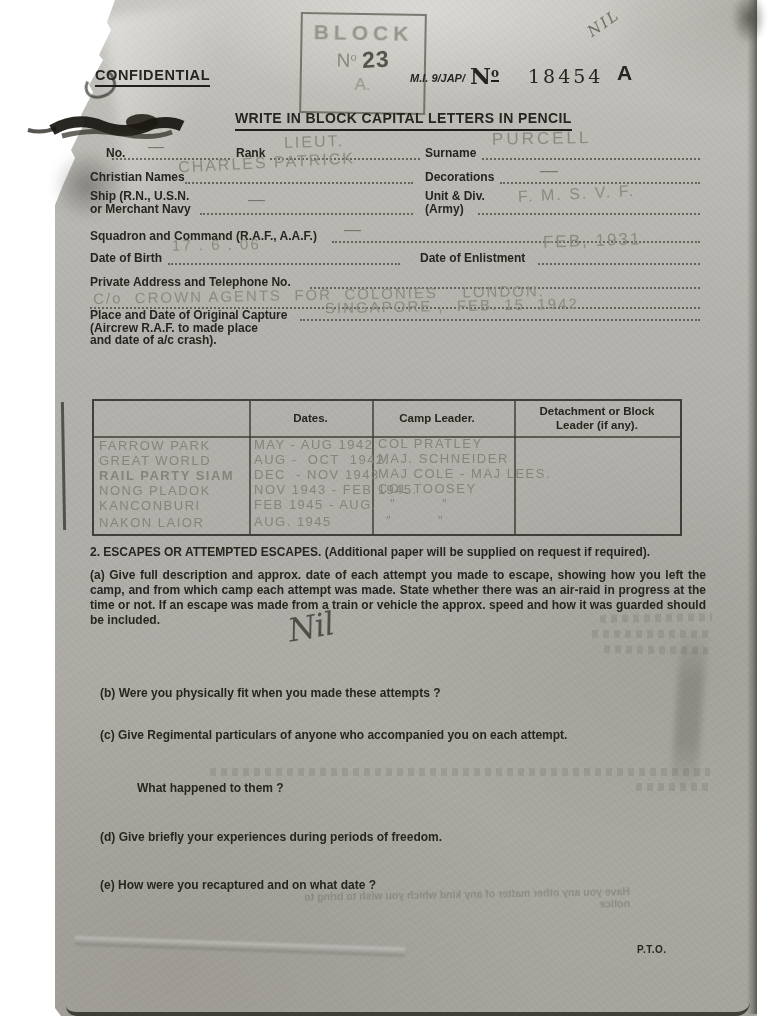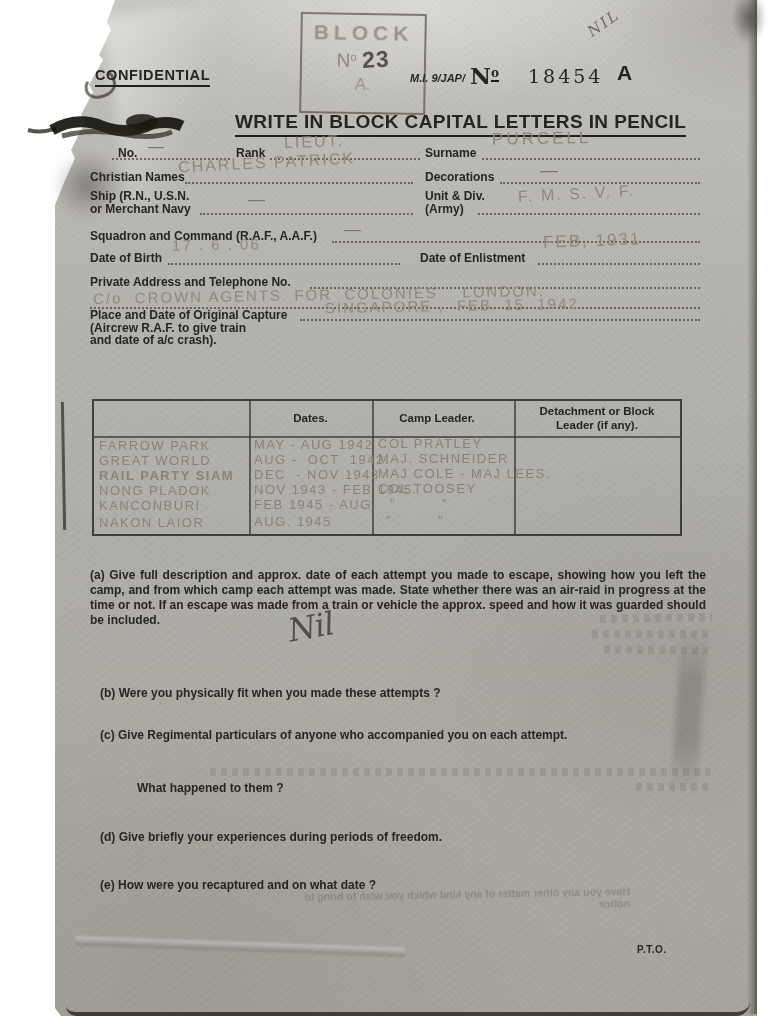--- a/index.html
+++ b/index.html
@@ -109,23 +109,23 @@
     <div class="s2"><span>N</span><span class="sup">o</span> <span class="num">23</span></div>
     <div class="s3">A.</div>
   </div>
 
   <div class="lab" style="left:410px;top:72px;font-size:11px;font-style:italic;">M.I. 9/JAP/</div>
   <div class="lab serif" style="left:470px;top:62px;font-size:23px;"><span>N</span><span class="no-small">o</span></div>
   <div class="lab serif" style="left:528px;top:65px;font-size:19px;letter-spacing:3px;font-weight:normal;">18454</div>
   <div class="lab" style="left:617px;top:60px;font-size:21px;">A</div>
   <div class="hw-cursive" style="left:586px;top:14px;font-size:15px;letter-spacing:2px;transform:rotate(-35deg);color:#6e6c64;">NIL</div>
 
-  <div class="lab uline" style="left:235px;top:110px;font-size:19px;letter-spacing:.4px;">WRITE IN BLOCK CAPITAL LETTERS IN PENCIL</div>
-
-  <div class="lab" style="left:98px;top:146px;padding-left:20px;">No.</div>
+  <div class="lab uline" style="left:235px;top:110px;font-size:14px;letter-spacing:.4px;">WRITE IN BLOCK CAPITAL LETTERS IN PENCIL</div>
+
+  <div class="lab" style="left:86px;top:146px;padding-left:20px;">No.</div>
   <div class="dotline" style="left:112px;top:157px;width:118px;"></div>
   <div class="hw hw-dark" style="left:148px;top:138px;font-size:16px;">—</div>
   <div class="lab" style="left:236px;top:146px;">Rank</div>
   <div class="dotline" style="left:270px;top:157px;width:150px;"></div>
   <div class="hw" style="left:284px;top:133px;font-size:16px;transform:rotate(-2deg);">LIEUT.</div>
   <div class="lab" style="left:425px;top:146px;">Surname</div>
   <div class="dotline" style="left:482px;top:157px;width:218px;"></div>
   <div class="hw" style="left:492px;top:129px;font-size:17px;letter-spacing:3px;transform:rotate(-1deg);">PURCELL</div>
 
   <div class="lab" style="left:90px;top:170px;">Christian Names</div>
@@ -156,21 +156,21 @@
   <div class="hw" style="left:543px;top:231px;font-size:17px;transform:rotate(-2deg);">FEB, 1931</div>
 
   <div class="lab" style="left:90px;top:275px;">Private Address and Telephone No.</div>
   <div class="dotline" style="left:310px;top:286px;width:390px;"></div>
   <div class="dotline" style="left:90px;top:306px;width:610px;"></div>
   <div class="hw" style="left:93px;top:286px;transform:rotate(-1deg);">C/o  CROWN AGENTS  FOR  COLONIES    LONDON.</div>
 
   <div class="lab" style="left:90px;top:308px;">Place and Date of Original Capture</div>
   <div class="dotline" style="left:300px;top:318px;width:400px;"></div>
   <div class="hw" style="left:325px;top:297px;transform:rotate(-1deg);">SINGAPORE ,  FEB. 15  1942</div>
-  <div class="lab" style="left:90px;top:321px;">(Aircrew R.A.F. to give train</div>
+  <div class="lab" style="left:90px;top:321px;">(Aircrew R.A.F. to made place</div>
   <div class="lab" style="left:90px;top:333px;">and date of a/c crash).</div>
 
 
   <div id="camps">
     <div class="vline" style="left:155px;"></div>
     <div class="vline" style="left:278px;"></div>
     <div class="vline" style="left:420px;"></div>
     <div class="hdrline"></div>
     <div class="hdr" style="left:155px;width:123px;">Dates.</div>
     <div class="hdr" style="left:278px;width:130px;">Camp Leader.</div>
@@ -194,20 +194,21 @@
 
     <div class="thw" style="left:5px;top:97px;">KANCONBURI</div>
     <div class="thw" style="left:160px;top:96px;">FEB 1945 - AUG.</div>
     <div class="thw" style="left:296px;top:95px;">″         ″</div>
 
     <div class="thw" style="left:5px;top:114px;">NAKON LAIOR</div>
     <div class="thw" style="left:160px;top:113px;">AUG. 1945</div>
     <div class="thw" style="left:292px;top:112px;">″         ″</div>
   </div>
 
+  <div class="lab" style="left:90px;top:545px;width:620px;">2.   ESCAPES OR ATTEMPTED ESCAPES.   (Additional paper will be supplied on request if required).</div>
   <div class="para" style="left:90px;top:568px;width:616px;">(a)   Give full description and approx. date of each attempt you made to escape, showing how you left the camp,  and from which camp each attempt was made.   State whether there was an air-raid in progress at the time or not.   If an escape was made from a train or vehicle the approx. speed and how it was guarded should be included.</div>
   <div class="hw-cursive" style="left:288px;top:608px;font-size:32px;transform:rotate(-10deg);letter-spacing:-1px;">Nil</div>
 
   <div class="lab" style="left:100px;top:686px;">(b)   Were you physically fit when you made these attempts ?</div>
   <div class="lab" style="left:100px;top:728px;">(c)   Give Regimental particulars of anyone who accompanied you on each attempt.</div>
   <div class="lab" style="left:137px;top:781px;">What happened to them ?</div>
   <div class="lab" style="left:100px;top:830px;">(d)   Give briefly your experiences during periods of freedom.</div>
   <div class="lab" style="left:100px;top:878px;">(e)   How were you recaptured and on what date ?</div>
 
   <div class="smudge" style="left:600px;top:614px;width:112px;transform:rotate(-1deg);"></div>

